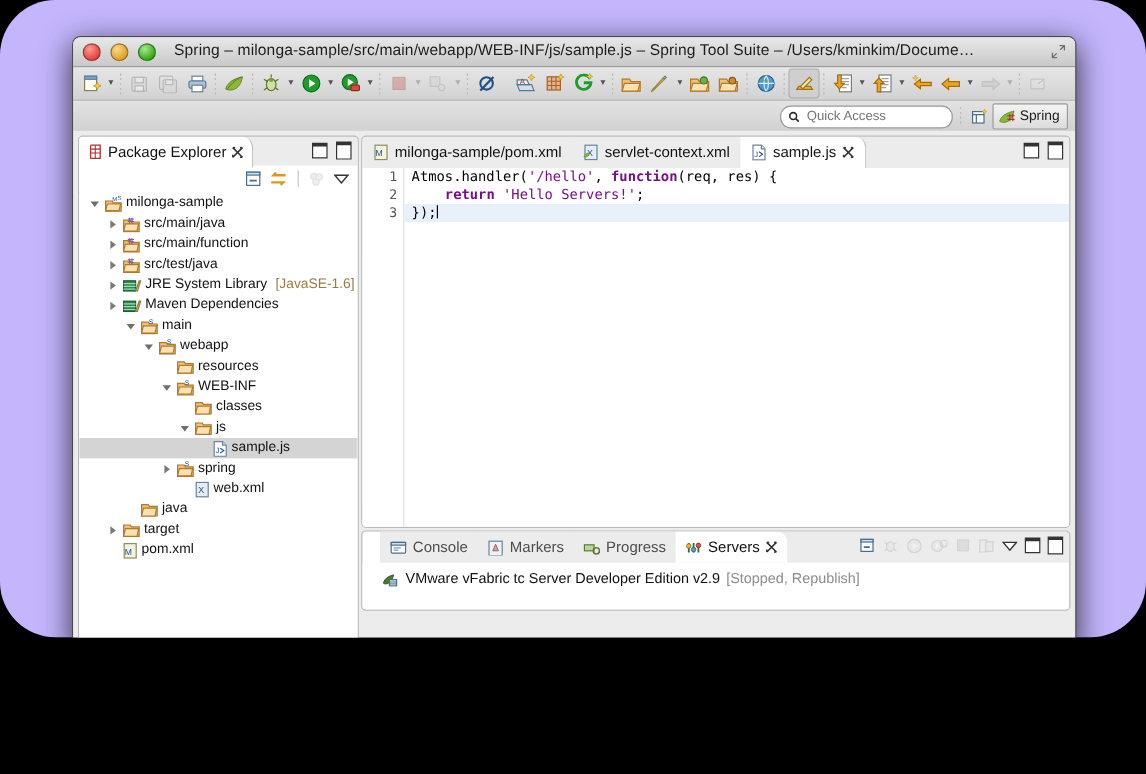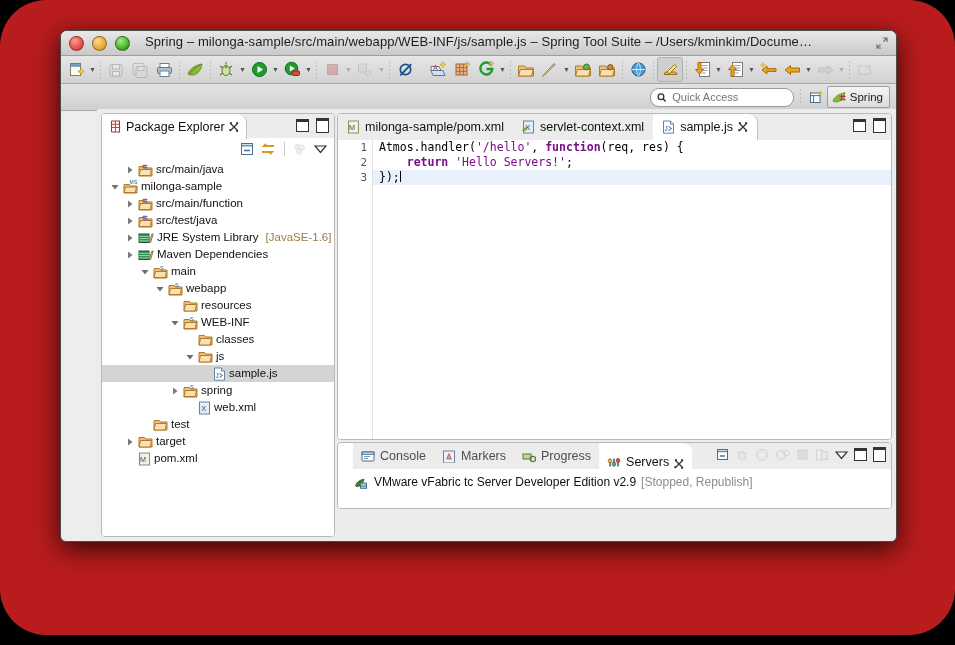--- a/index.html
+++ b/index.html
@@ -1,22 +1,22 @@
 <!DOCTYPE html>
 <html><head>
 <meta charset="utf-8">
 <title>Spring Tool Suite</title>
 <style>
   html,body{margin:0;padding:0;background:#000;}
   body{width:955px;height:645px;overflow:hidden;
        font-family:"Liberation Sans","DejaVu Sans",sans-serif;
        -webkit-font-smoothing:antialiased;}
 
-  #desktop{position:absolute;left:0;top:0;width:955px;height:635px;
-           background:#b91c1c;border-radius:46px;overflow:hidden;}
+  #desktop{position:absolute;left:0;top:0;width:955px;height:531px;
+           background:#c4b5fd;border-radius:46px;overflow:hidden;}
 
   
   #window{position:absolute;left:60px;top:30px;width:835px;height:510px;
           background:#ededed;border-radius:7px 7px 6px 6px;
           box-shadow:0 7px 26px rgba(0,0,0,.75);
           border:1px solid #4a4a4a;overflow:hidden;}
 
   
   .titlebar{height:24px;background:linear-gradient(#e8e8e8,#c9c9c9);
             border-bottom:1px solid #9e9e9e;position:relative;}
@@ -52,21 +52,21 @@
   .qaccess input{border:0;outline:0;width:100%;font-size:11px;color:#333;
                  font-family:"Liberation Sans",sans-serif;background:transparent;}
   .qsep{width:1px;height:16px;margin:0 6px;
         background:repeating-linear-gradient(#bdbdbd 0 2px,transparent 2px 4px);}
   .persp{height:20px;display:flex;align-items:center;gap:3px;padding:0 6px 0 4px;
          border:1px solid #9d9d9d;border-radius:2px;
          background:linear-gradient(#f4f4f4,#dcdcdc);font-size:11.5px;color:#1d1d1d;}
   .perspbtn{width:20px;height:20px;display:flex;align-items:center;justify-content:center;}
 
   
-  .body{position:absolute;left:0;top:78px;right:0;bottom:0;background:#ececec;margin-left:36px;}
+  .body{position:absolute;left:0;top:78px;right:0;bottom:0;background:#ececec;}
 
   
   .part{position:absolute;background:#fff;border:1px solid #b9b9b9;
         border-radius:4px;overflow:hidden;}
   .parthdr{height:24px;position:relative;background:#ececec;}
   .viewtab{position:absolute;left:0;top:0;height:25px;display:flex;align-items:center;
            gap:4px;padding:0 7px 0 7px;background:#fff;
            border-right:1px solid #c2c2c2;border-bottom:1px solid #fff;
            border-radius:0 9px 0 0;font-size:12.5px;color:#111;}
   .ctrls{position:absolute;right:5px;top:4px;display:flex;align-items:center;gap:7px;}
@@ -103,21 +103,21 @@
   .s-str{color:#7a0f8a;}
   .s-kw{color:#7a0f8a;font-weight:bold;}
   .caret{display:inline-block;width:1px;height:11px;background:#000;
          vertical-align:-1px;margin-left:0px;}
 
   
   #bottom{left:240px;top:333px;right:4px;bottom:32px;padding-left:15px;}
   .btabs{height:26px;background:#ececec;display:flex;align-items:flex-end;position:relative;}
   .btab{height:26px;display:flex;align-items:center;gap:5px;padding:0 8px;
         font-size:12.5px;color:#4d4d4d;background:#ececec;}
-  .btab.active{background:#fff;border-radius:0 9px 0 0;color:#111;align-items:flex-end;}
+  .btab.active{background:#fff;border-radius:0 9px 0 0;color:#111;}
   .bctrls{position:absolute;right:5px;top:4px;display:flex;align-items:center;gap:6px;}
   .srvbody{position:absolute;left:0;right:0;top:26px;bottom:0;background:#fff;}
   .srvrow{display:flex;align-items:center;gap:5px;padding:6px 0 0 16px;font-size:12px;color:#111;}
   .srvstate{color:#8c8c8c;}
 
   
   .status{position:absolute;left:240px;right:4px;bottom:4px;height:24px;
           background:#ececec;display:flex;align-items:center;font-size:11.5px;color:#222;}
   .stsep{width:1px;height:15px;background:#c0c0c0;margin:0 0;}
   .stcell{padding:0 10px;height:24px;display:flex;align-items:center;}
@@ -415,47 +415,47 @@
             <circle cx="9" cy="5.5" r="2.6" fill="#d6d6d6" stroke="#a8a8a8"></circle>
             <circle cx="6.3" cy="9.6" r="2.6" fill="#cfcfcf" stroke="#a8a8a8"></circle>
           </svg>
           <svg width="13" height="10" viewBox="0 0 13 10">
             <path d="M1 2h11L6.5 8.5z" fill="#fff" stroke="#333" stroke-width="1.2"></path>
           </svg>
         </div>
 
         <div class="tree" id="tree">
             <div class="trow">
-              <span style="display: inline-block; width: 15px;"></span>
-              <span class="tw">
-                <svg width="8" height="8" viewBox="0 0 8 8">
-                  <path d="M2 0.5v7l4.6-3.5z" fill="#7a7a7a"></path>
-                </svg>
-              </span>
-              <svg width="15" height="14" viewBox="0 0 15 14">
-                <path d="M1 3.5h5.5l1 1.5H14v8H1z" fill="#f0c07a" stroke="#b07a28"></path>
-       <path d="M2.5 6.5h11L12.2 12.5H1z" fill="#fbe0b2" stroke="#b07a28"></path>
-       <path d="M4.5 2.5h5M4.5 4.5h5M6 1.5v5M8 1.5v5" stroke="#7a5ba8" stroke-width=".9" fill="none"></path>
-              </svg>
-              <span class="tlabel">src/main/java</span>
-            </div>
-            <div class="trow">
               <span style="display: inline-block; width: 0px;"></span>
               <span class="tw">
                 <svg width="8" height="8" viewBox="0 0 8 8">
                   <path d="M0.5 2h7L4 6.6z" fill="#6e6e6e"></path>
                 </svg>
               </span>
               <svg width="15" height="14" viewBox="0 0 15 14">
                 <path d="M1 4.5h5.5l1 1.5H14v7H1z" fill="#f0c07a" stroke="#b07a28"></path>
        <path d="M2.5 7h11L12.2 12.5H1z" fill="#fbe0b2" stroke="#b07a28"></path>
        <text x="6.5" y="4.4" font-size="5" fill="#1e4f86" font-family="Liberation Sans">M</text>
        <text x="11" y="4" font-size="5" fill="#1e4f86" font-family="Liberation Sans">S</text>
               </svg>
               <span class="tlabel">milonga-sample</span>
+            </div>
+            <div class="trow">
+              <span style="display: inline-block; width: 15px;"></span>
+              <span class="tw">
+                <svg width="8" height="8" viewBox="0 0 8 8">
+                  <path d="M2 0.5v7l4.6-3.5z" fill="#7a7a7a"></path>
+                </svg>
+              </span>
+              <svg width="15" height="14" viewBox="0 0 15 14">
+                <path d="M1 3.5h5.5l1 1.5H14v8H1z" fill="#f0c07a" stroke="#b07a28"></path>
+       <path d="M2.5 6.5h11L12.2 12.5H1z" fill="#fbe0b2" stroke="#b07a28"></path>
+       <path d="M4.5 2.5h5M4.5 4.5h5M6 1.5v5M8 1.5v5" stroke="#7a5ba8" stroke-width=".9" fill="none"></path>
+              </svg>
+              <span class="tlabel">src/main/java</span>
             </div>
             <div class="trow">
               <span style="display: inline-block; width: 15px;"></span>
               <span class="tw">
                 <svg width="8" height="8" viewBox="0 0 8 8">
                   <path d="M2 0.5v7l4.6-3.5z" fill="#7a7a7a"></path>
                 </svg>
               </span>
               <svg width="15" height="14" viewBox="0 0 15 14">
                 <path d="M1 3.5h5.5l1 1.5H14v8H1z" fill="#f0c07a" stroke="#b07a28"></path>
@@ -614,21 +614,21 @@
               </svg>
               <span class="tlabel">web.xml</span>
             </div>
             <div class="trow">
               <span style="display: inline-block; width: 30px;"></span>
               <span class="tw"></span>
               <svg width="15" height="13" viewBox="0 0 15 13">
                 <path d="M1 2.5h5.5l1 1.5H14v8H1z" fill="#f0c07a" stroke="#b07a28"></path>
        <path d="M2.5 5.5h11L12.2 12H1z" fill="#fbe0b2" stroke="#b07a28"></path>
               </svg>
-              <span class="tlabel">test</span>
+              <span class="tlabel">java</span>
             </div>
             <div class="trow">
               <span style="display: inline-block; width: 15px;"></span>
               <span class="tw">
                 <svg width="8" height="8" viewBox="0 0 8 8">
                   <path d="M2 0.5v7l4.6-3.5z" fill="#7a7a7a"></path>
                 </svg>
               </span>
               <svg width="15" height="13" viewBox="0 0 15 13">
                 <path d="M1 2.5h5.5l1 1.5H14v8H1z" fill="#f0c07a" stroke="#b07a28"></path>

